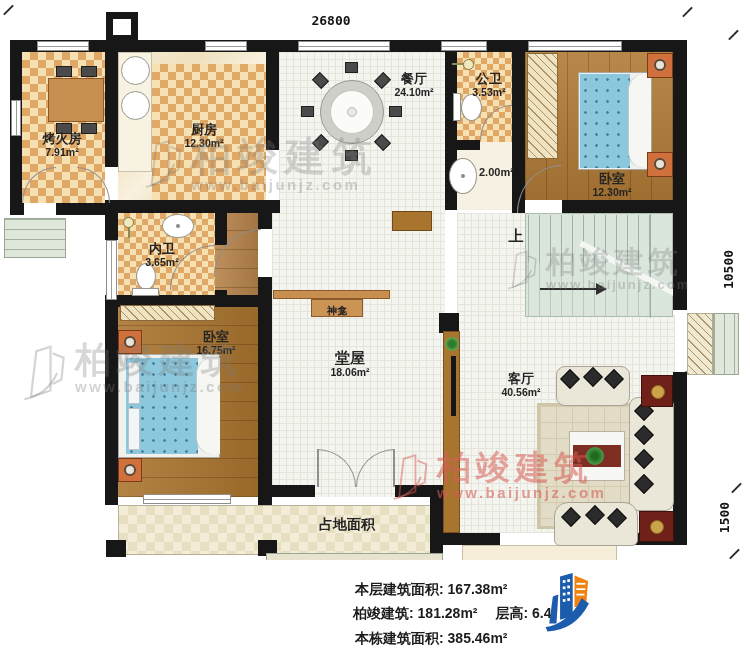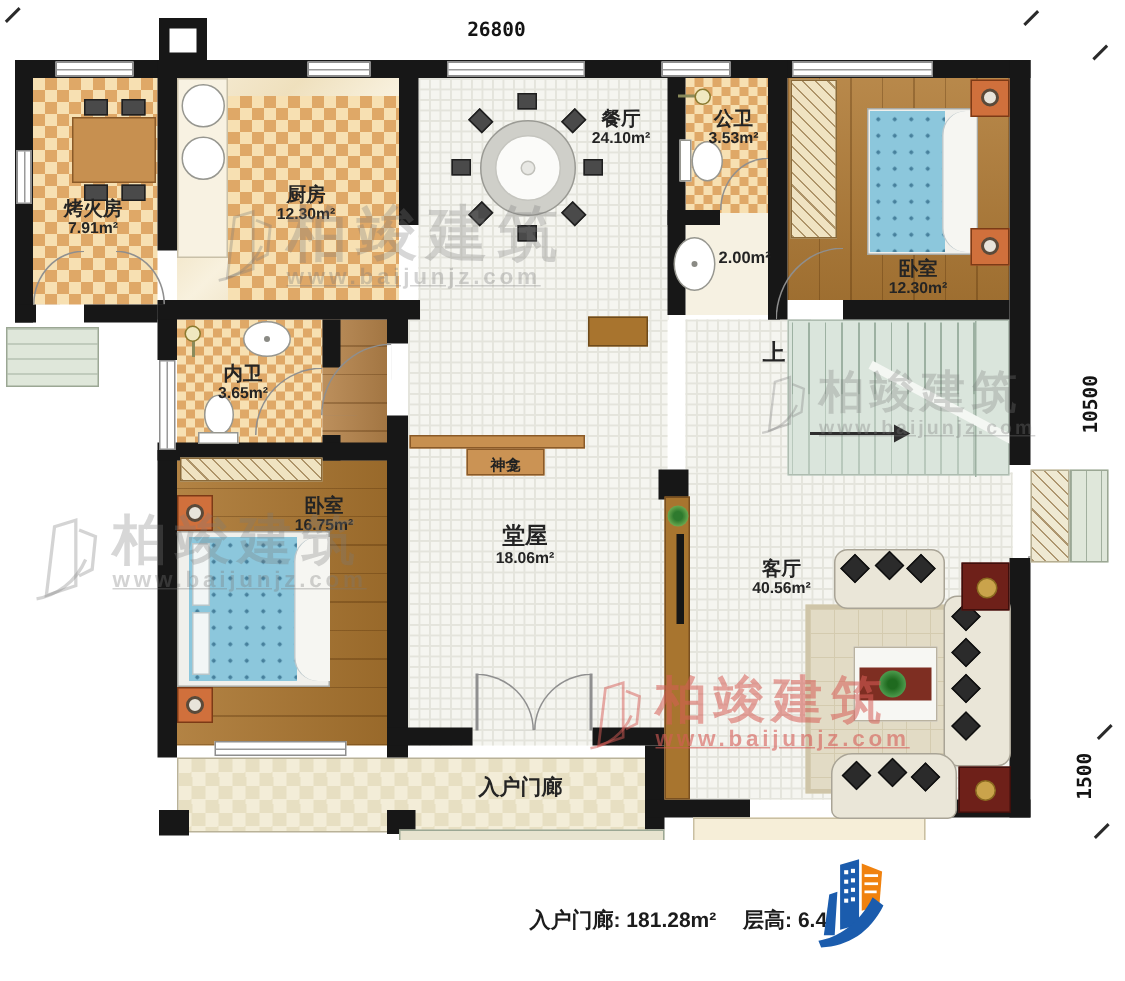--- a/index.html
+++ b/index.html
@@ -40,21 +40,21 @@
   .pillow{position:absolute;width:14px;height:14px;background:#2b2b2b;border:1px solid #101010;transform:rotate(45deg);box-sizing:border-box;}
   .sofa{position:absolute;background:#eae6d8;border:1.5px solid #a9a496;border-radius:9px;box-sizing:border-box;}
   .redtable{position:absolute;background:#6e2019;border:1px solid #3f0f0c;box-sizing:border-box;}
   .gold{position:absolute;width:12px;height:12px;border-radius:50%;background:#caa34b;border:1px solid #8a6a20;}
   .fixture{position:absolute;background:#fff;border:1.3px solid #979790;box-sizing:border-box;}
   .beddots{background-color:#8cc7dc;background-image:radial-gradient(#47809c 1.2px,transparent 1.5px);background-size:11px 11px;}
   .nstand{position:absolute;background:#d0703c;border:1px solid #7c3a16;box-sizing:border-box;}
   .lamp{position:absolute;width:12px;height:12px;border-radius:50%;background:#e8e4da;border:2px solid #5a4a3a;box-sizing:border-box;}
   .wm{position:absolute;display:flex;align-items:flex-start;gap:7px;pointer-events:none;}
   .wm .zh{font-size:40px;font-weight:bold;color:rgba(122,122,122,.30);letter-spacing:7px;line-height:1;}
-  .wm .url{font-size:15px;font-weight:bold;color:rgba(122,122,122,.33);letter-spacing:2.5px;line-height:1.2;text-decoration:underline;}
+  .wm .url{font-size:15px;font-weight:bold;color:rgba(122,122,122,.33);letter-spacing:2.5px;line-height:1.2;}
   .wm svg{color:rgba(122,122,122,.32);}
   .wm.red .zh{color:rgba(214,92,86,.55);}
   .wm.red .url{color:rgba(214,92,86,.60);}
   .wm.red svg{color:rgba(214,92,86,.50);}
   .wm .txtcol{display:flex;flex-direction:column;}
   #titleblock{position:absolute;left:0;top:560px;width:750px;height:94px;background:#fff;}
   .stat{position:absolute;font-size:14px;font-weight:bold;color:#1c1c1c;white-space:nowrap;}
 </style>
 </head>
 <body>
@@ -262,21 +262,21 @@
   </div>
   <div class="rlabel" style="left:350px;top:350px;font-size:15px;">
     <span>堂屋</span>
     <span class="area">18.06m²</span>
   </div>
   <div class="rlabel" style="left:521px;top:372px;">
     <span>客厅</span>
     <span class="area">40.56m²</span>
   </div>
   <div class="rlabel" style="left:347px;top:517px;font-size:14px;">
-    <span>入户门廊</span>
+    <span>占地面积</span>
   </div>
 
   <div class="dimtext" style="left:301px;top:13px;width:60px;"><span>26800</span></div>
   <div class="dimtext vert" style="left:706px;top:262px;width:44px;"><span>10500</span></div>
   <div class="dimtext vert" style="left:705px;top:510px;width:38px;"><span>1500</span></div>
   <div class="tick" style="left:2px;top:9px;"></div>
   <div class="tick" style="left:681px;top:11px;"></div>
   <div class="tick" style="left:727px;top:34px;"></div>
   <div class="tick" style="left:730px;top:487px;"></div>
   <div class="tick" style="left:728px;top:553px;"></div>
@@ -329,25 +329,33 @@
         </g>
       </svg>
     <div class="txtcol">
       <span class="zh" style="font-size:34px;letter-spacing:5px;">柏竣建筑</span>
       <span class="url">www.baijunjz.com</span>
     </div>
   </div>
 
   <div id="titleblock">
 
+    <div class="stat" style="left:355px;top:21px;">
+      <span>本层建筑面积:</span>
+      <span>167.38m²</span>
+    </div>
     <div class="stat" style="left:353px;top:45px;">
-      <span>入户门廊:</span>
+      <span>柏竣建筑:</span>
       <span>181.28m²</span>
       <span style="margin-left:14px;">层高:</span>
       <span>6.4</span>
+    </div>
+    <div class="stat" style="left:355px;top:70px;">
+      <span>本栋建筑面积:</span>
+      <span>385.46m²</span>
     </div>
     <svg width="56" height="68" viewBox="0 0 62 72" style="position:absolute;left:542px;top:6px;">
       <polygon points="20,10 34,6 34,54 20,58" fill="#1b5cad"></polygon>
       <g fill="#ffffff">
         <rect x="23" y="14" width="3" height="3"></rect>
           <rect x="28" y="13" width="3" height="3"></rect>
         <rect x="23" y="21" width="3" height="3"></rect>
           <rect x="28" y="20" width="3" height="3"></rect>
         <rect x="23" y="28" width="3" height="3"></rect>
           <rect x="28" y="27" width="3" height="3"></rect>

